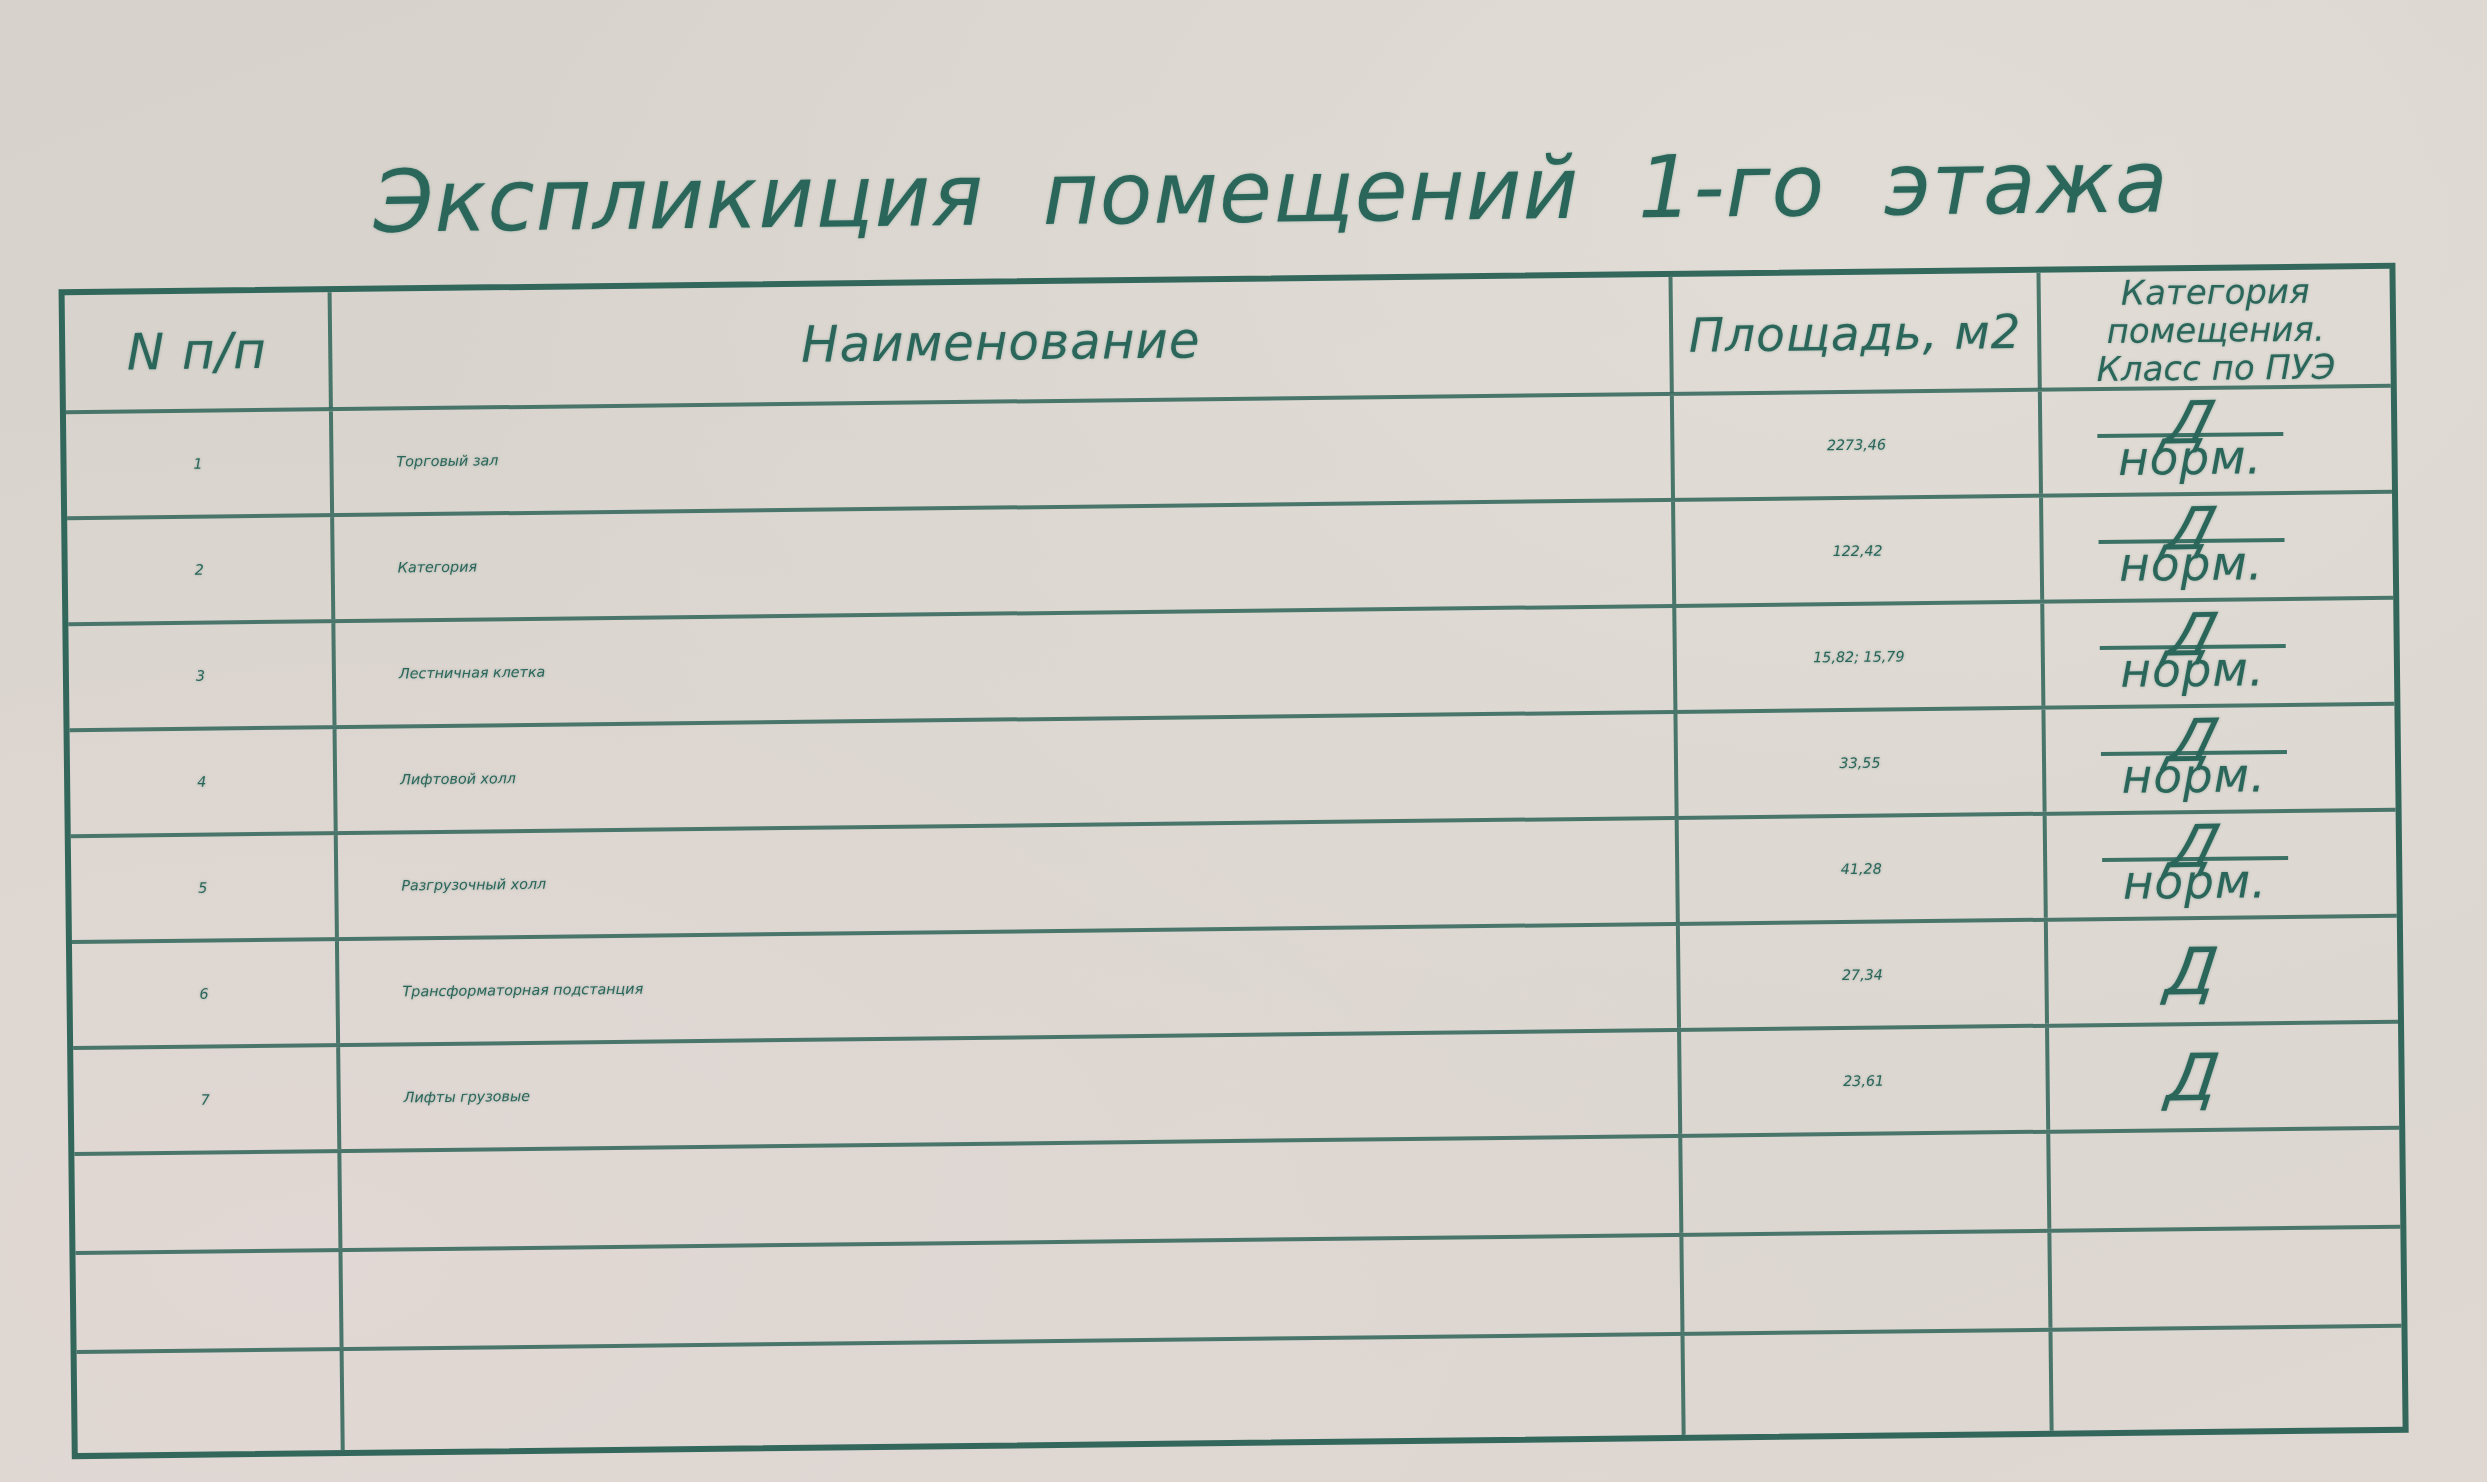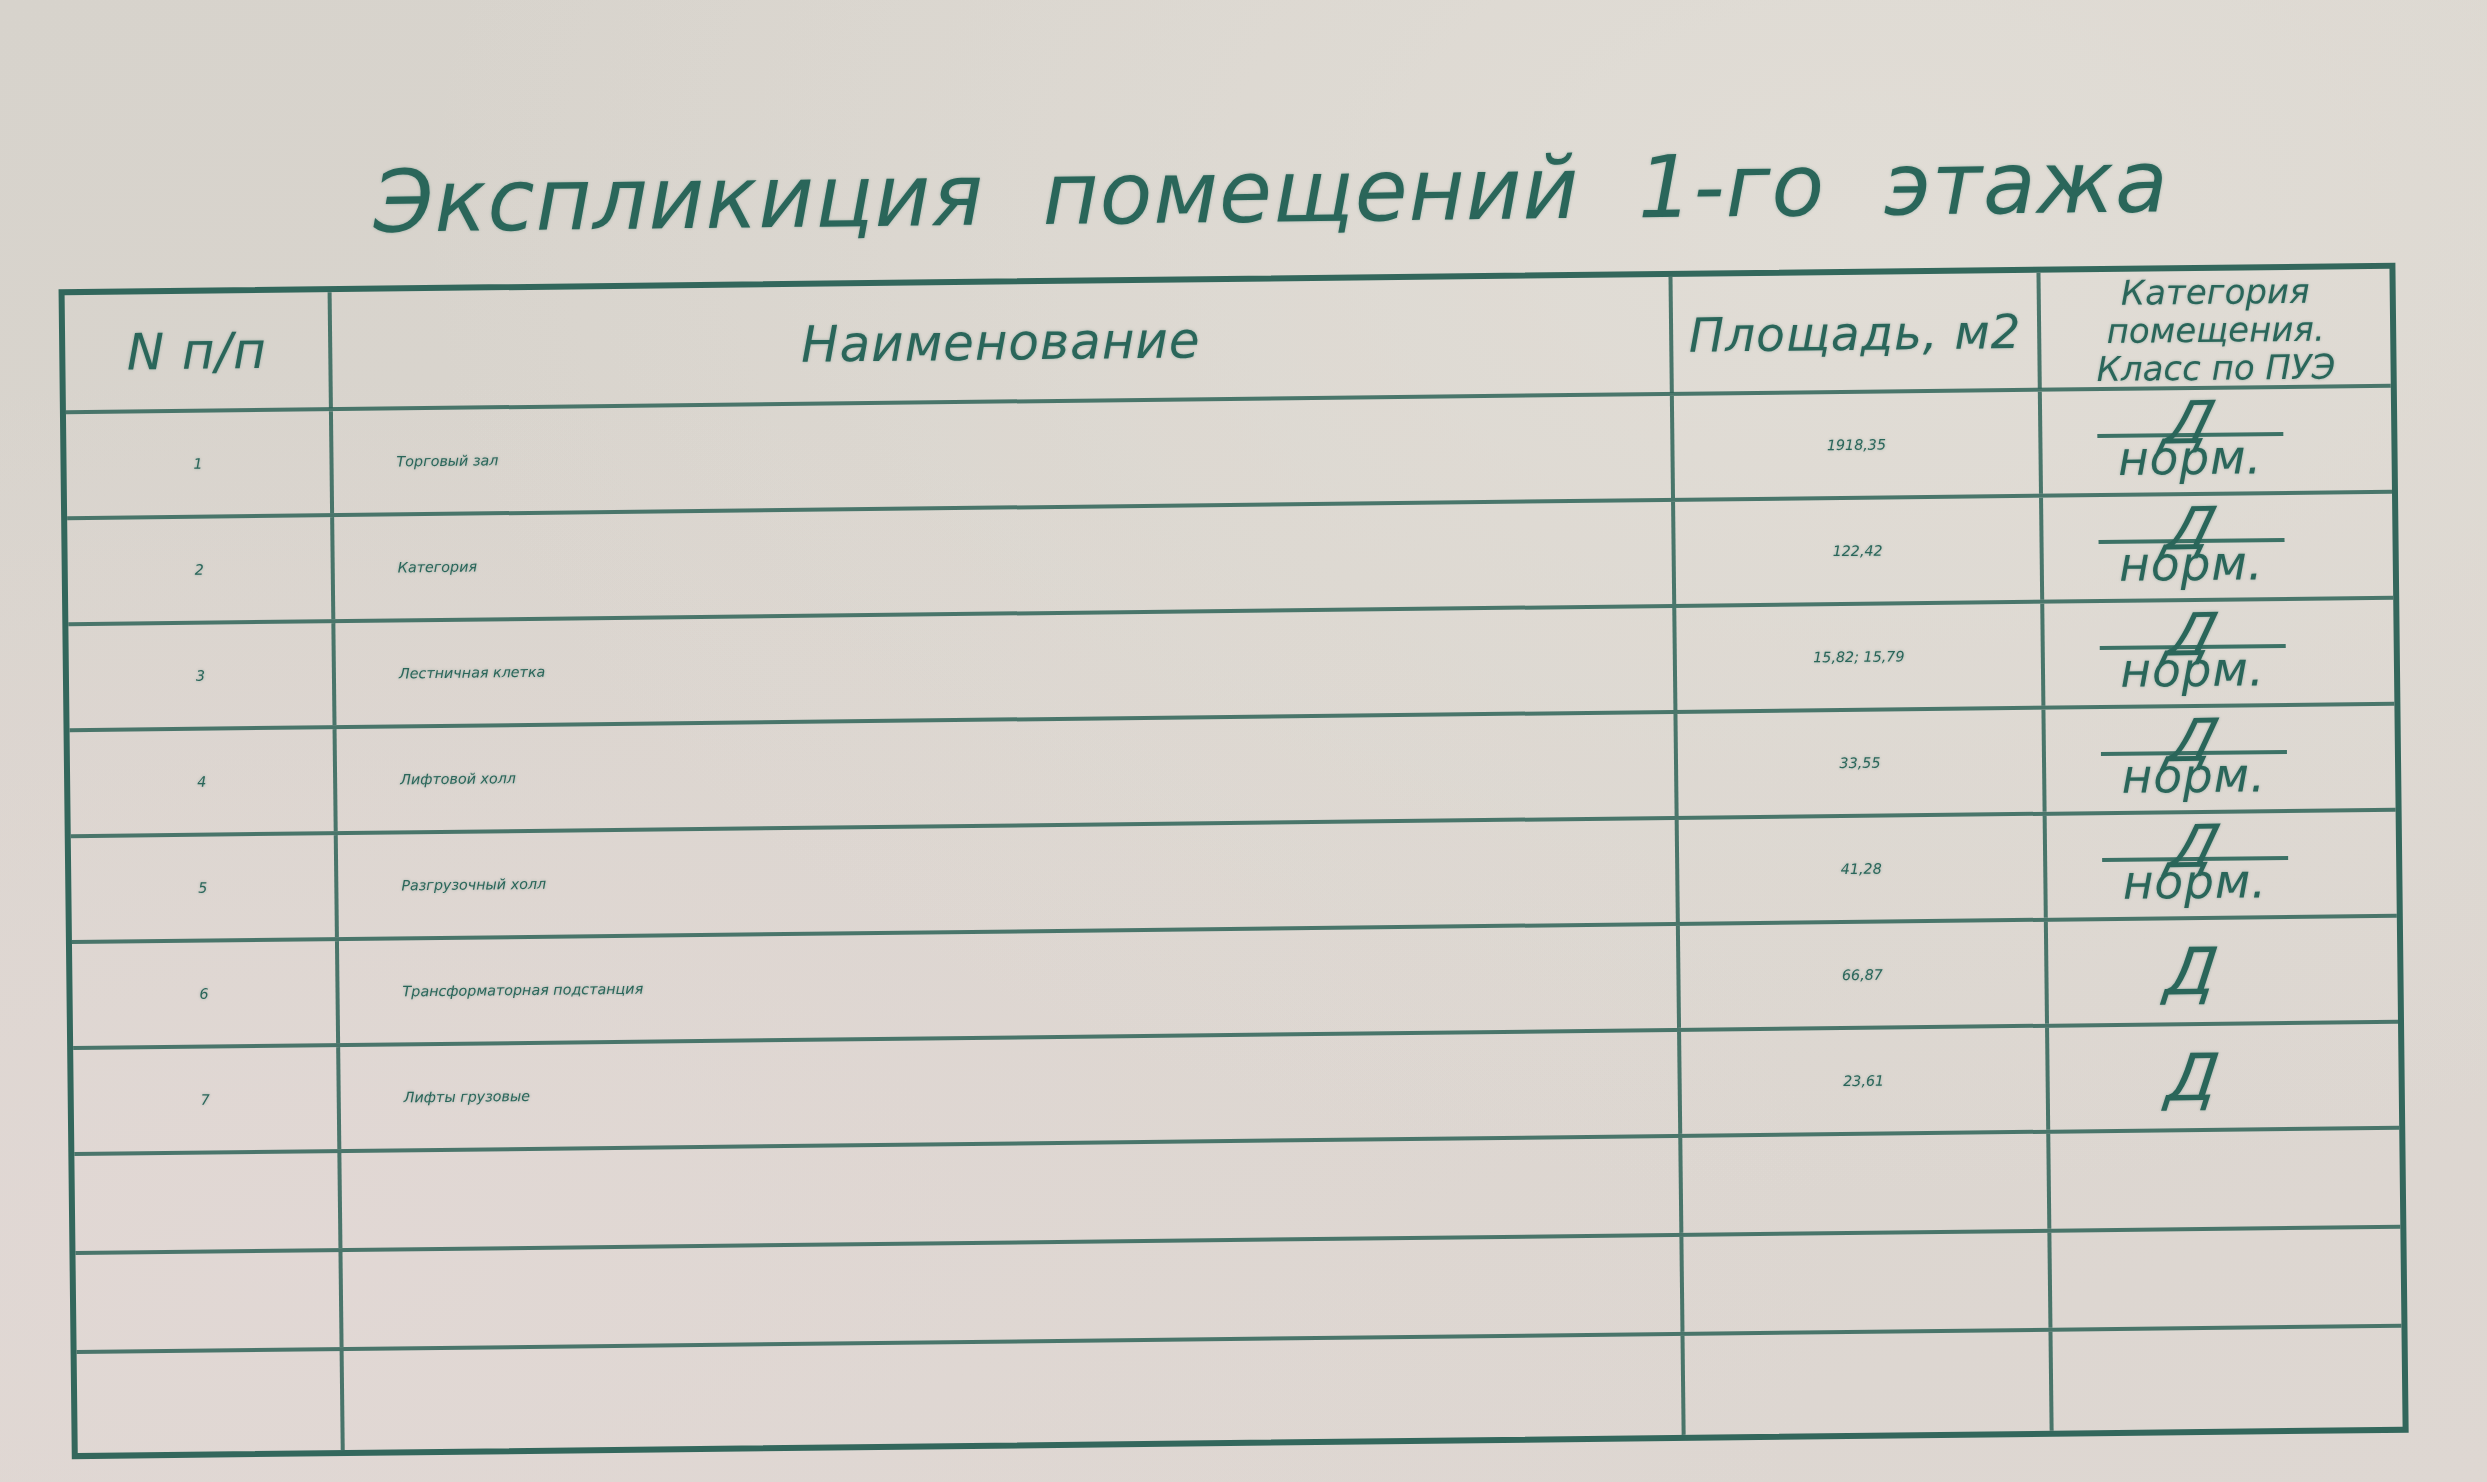--- a/index.html
+++ b/index.html
@@ -71,21 +71,21 @@
     </div>
     
     <div style="display:contents"><div class="row data">
           <div class="cell c-num">
             <div class="ink">1</div>
           </div>
           <div class="cell c-name">
             <div class="ink">Торговый зал</div>
           </div>
           <div class="cell c-area">
-            <div class="ink">1918,35</div>
+            <div class="ink">2273,46</div>
           </div>
           <div class="cell c-cat">
             <div class="frac">
               <div class="ink top">Д</div>
               <div class="bar"></div>
               <div class="ink bottom">норм.</div>
             </div>
           </div>
         </div><div class="row data">
           <div class="cell c-num">
@@ -156,21 +156,21 @@
             </div>
           </div>
         </div><div class="row data">
           <div class="cell c-num">
             <div class="ink">6</div>
           </div>
           <div class="cell c-name">
             <div class="ink">Трансформаторная подстанция</div>
           </div>
           <div class="cell c-area">
-            <div class="ink">66,87</div>
+            <div class="ink">27,34</div>
           </div>
           <div class="cell c-cat">
             <div class="ink plain">Д</div>
           </div>
         </div><div class="row data">
           <div class="cell c-num">
             <div class="ink">7</div>
           </div>
           <div class="cell c-name">
             <div class="ink">Лифты грузовые</div>

